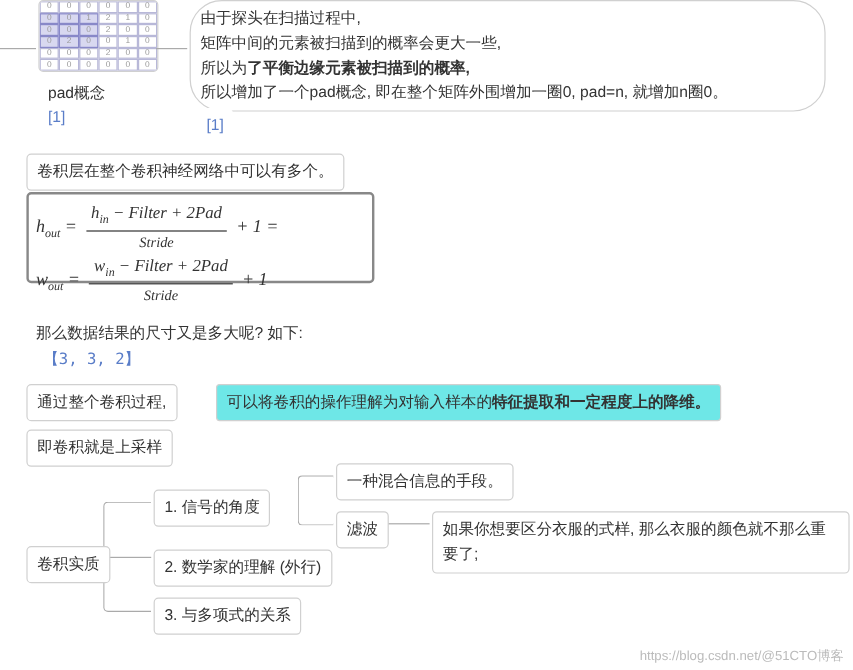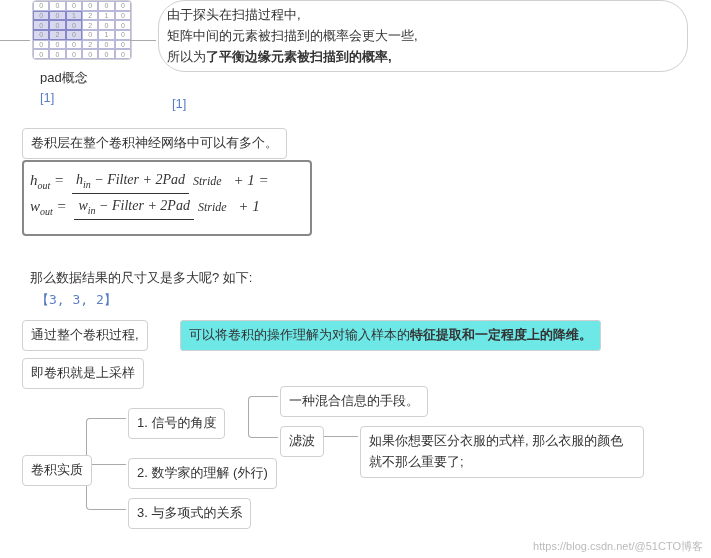--- a/index.html
+++ b/index.html
@@ -60,41 +60,41 @@
       border: 2px solid #888;
       background: #fff;
       padding: 6px;
       font-family: "Times New Roman", serif;
       font-style: italic;
       font-size: 15px;
       display: flex;
       flex-direction: column;
       justify-content: flex-start;
     }
-    .frac { display: inline-flex; flex-direction: row; align-items: center; vertical-align: middle; margin: 0 4px; font-style: italic; }
+    .frac { display: inline-flex; flex-direction: column; align-items: center; vertical-align: middle; margin: 0 4px; font-style: italic; }
     .frac .num { border-bottom: 1px solid #333; padding: 0 4px; font-size: 14px; }
     .frac .den { padding: 0 4px; font-size: 12px; }
     .sub { font-size: 10px; vertical-align: sub; font-style: italic; }
     .line2 { left: 22px; top: 264px; border: none; }
     .array-val { left: 28px; top: 286px; color: #5a7dc8; border: none; font-family: monospace; }
     .line3 { left: 22px; top: 320px; }
     .highlight-box {
       left: 180px; top: 320px;
       background: #6ee7e7;
       padding: 4px 8px;
       border-radius: 3px;
     }
     .line4 { left: 22px; top: 358px; }
     .branch-root { left: 22px; top: 455px; font-family: Liberation Serif, serif; }
     .branch-1 { left: 128px; top: 408px; }
     .branch-2 { left: 128px; top: 458px; }
     .branch-3 { left: 128px; top: 498px; }
     .sub-branch-1 { left: 280px; top: 386px; }
     .sub-branch-2 { left: 280px; top: 426px; }
-    .sub-branch-3 { left: 360px; top: 426px; width: 284px; }
+    .sub-branch-3 { left: 360px; top: 426px; width: 348px; }
     .tree-line {
       position: absolute;
       border-left: 1px solid #aaa;
       border-top: 1px solid #aaa;
       border-bottom: 1px solid #aaa;
       border-radius: 4px 0 0 4px;
     }
     .tree-root-line { left: 86px; top: 418px; width: 40px; height: 92px; }
     .tree-root-mid { position: absolute; left: 86px; top: 464px; width: 40px; height: 1px; border-top: 1px solid #aaa; }
     .tree-sub-line { left: 248px; top: 396px; width: 30px; height: 42px; }
@@ -157,20 +157,21 @@
 <div class="node pad-label">pad概念</div>
 <div class="node ref">[1]</div>
 
 <div class="connect-explain"></div>
 <div class="node explanation-box">
   <div>由于探头在扫描过程中,</div>
   <div>矩阵中间的元素被扫描到的概率会更大一些,</div>
   <div>
     <span>所以为</span><span class="bold-text">了平衡边缘元素被扫描到的概率,</span>
   </div>
+  <div>所以增加了一个pad概念, 即在整个矩阵外围增加一圈0, pad=n, 就增加n圈0。</div>
 </div>
 <div class="node ref2">[1]</div>
 
 <div class="node line1">卷积层在整个卷积神经网络中可以有多个。</div>
 
 <div class="node formula-box">
   <div>
     <span>h</span><span class="sub">out</span> =
     <span class="frac">
       <span class="num"><span>h</span><span class="sub">in</span><span> − Filter + 2Pad</span></span>

